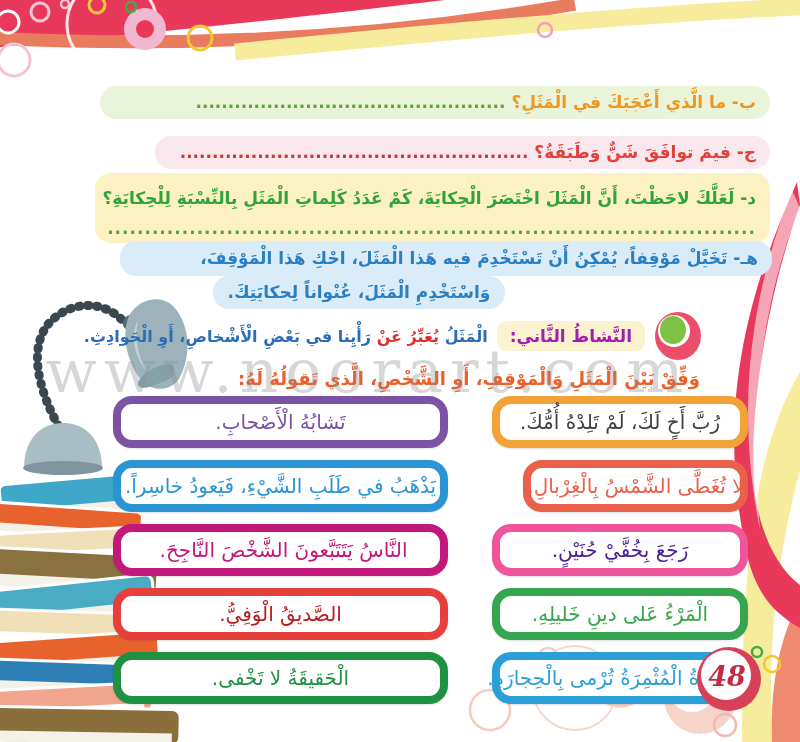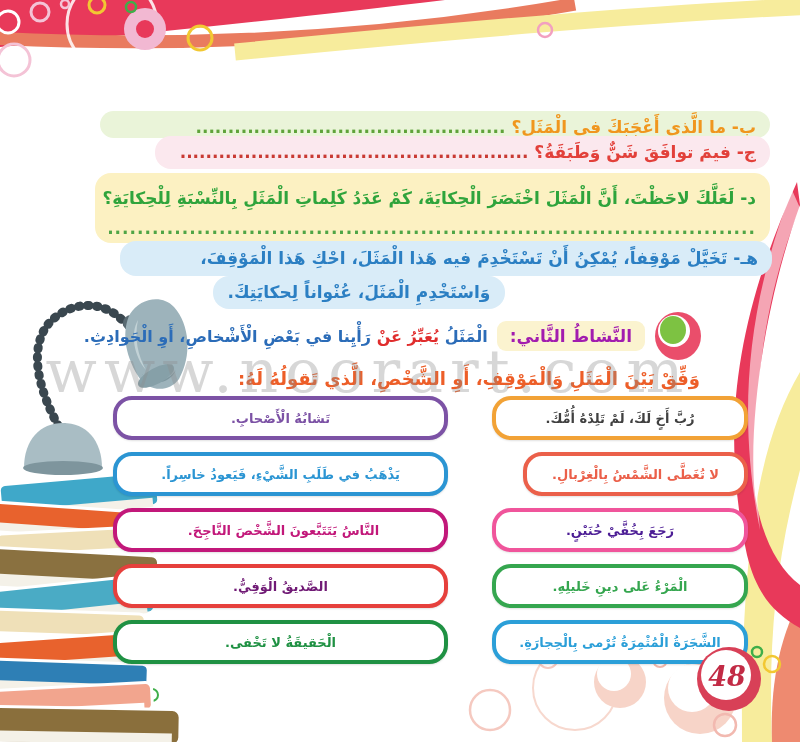--- a/index.html
+++ b/index.html
@@ -7,21 +7,21 @@
   #page{position:relative;width:800px;height:742px;background:#ffffff;overflow:hidden;}
 
   .abs{position:absolute;}
   svg{display:block;}
 
   
   .qrow{position:absolute;border-radius:16px;direction:rtl;font-weight:bold;
         font-size:17px;line-height:33px;padding:0 14px;white-space:nowrap;
         overflow:hidden;z-index:3;}
   .dots{font-weight:bold;letter-spacing:1px;}
-  #q-b{top:111px;left:100px;right:30px;height:27px;}
+  #q-b{top:86px;left:100px;right:30px;height:33px;}
   #q-j{top:136px;left:155px;right:30px;height:33px;}
   #q-d{top:173px;left:95px;right:30px;height:60px;line-height:30px;padding-top:10px;}
   #q-d .dline{display:block;overflow:hidden;height:27px;}
   #q-h1{top:241px;left:120px;right:28px;height:35px;line-height:35px;}
   #q-h2{top:276px;left:213px;width:264px;height:33px;text-align:center;}
 
   
   #activity{position:absolute;top:311px;right:98px;display:flex;direction:rtl;
             align-items:center;gap:9px;z-index:3;}
   #activity-label{background:#FBF3CF;border-radius:9px;padding:5px 13px;
@@ -29,23 +29,23 @@
   #activity-sentence{font-weight:bold;font-size:16px;color:#2B6CB8;white-space:nowrap;}
   #activity-sentence .hl{color:#E02D2D;}
 
   #instruction{position:absolute;top:368px;right:100px;width:600px;direction:rtl;
                color:#ED5E28;font-weight:bold;font-size:18px;z-index:3;}
 
   
   .col{position:absolute;top:396px;z-index:4;}
   #proverbs-col{left:492px;width:256px;}
   #situations-col{left:113px;width:335px;}
-  .box{height:36px;border:4px solid #701a75;border-radius:19px;background:#fff;
+  .box{height:36px;border:8px solid #701a75;border-radius:19px;background:#fff;
        margin-bottom:12px;display:flex;align-items:center;justify-content:center;
-       direction:rtl;font-weight:bold;font-size:13px;white-space:nowrap;
+       direction:rtl;font-weight:normal;font-size:20px;white-space:nowrap;
        box-shadow:0 1px 2px rgba(0,0,0,0.12);}
 
   
   #watermark{position:absolute;top:336px;left:0;width:736px;text-align:center;
              font-family:"DejaVu Serif","Liberation Serif",serif;font-size:60px;
              color:#8e8e8e;opacity:.35;letter-spacing:7px;z-index:6;
              pointer-events:none;white-space:nowrap;}
 
   
   #page-badge{position:absolute;left:696px;top:646px;z-index:7;}
@@ -189,21 +189,21 @@
       <div class="box" style="border-color: rgb(242, 162, 54); color: #404040;">رُبَّ أَخٍ لَكَ، لَمْ تَلِدْهُ أُمُّكَ.</div>
       <div class="box" style="border-color: rgb(235, 96, 74); color: rgb(235, 96, 74); margin-left: 31px;">لا تُغَطَّى الشَّمْسُ بِالْغِرْبالِ.</div>
       <div class="box" style="border-color: rgb(240, 85, 155); color: #4c1d95;">رَجَعَ بِخُفَّيْ حُنَيْنٍ.</div>
       <div class="box" style="border-color: rgb(53, 166, 79); color: rgb(53, 166, 79);">الْمَرْءُ عَلى دينِ خَليلِهِ.</div>
       <div class="box" style="border-color: rgb(43, 159, 216); color: rgb(43, 159, 216);">الشَّجَرَةُ الْمُثْمِرَةُ تُرْمى بِالْحِجارَةِ.</div>
     </div>
   <div id="situations-col" class="col">
       <div class="box" style="border-color: rgb(124, 82, 165); color: rgb(124, 82, 165);">تَشابُهُ الْأَصْحابِ.</div>
       <div class="box" style="border-color: rgb(43, 149, 211); color: rgb(43, 149, 211);">يَذْهَبُ في طَلَبِ الشَّيْءِ، فَيَعودُ خاسِراً.</div>
       <div class="box" style="border-color: rgb(194, 24, 122); color: rgb(194, 24, 122); padding-left: 6px;">النَّاسُ يَتَتَبَّعونَ الشَّخْصَ النَّاجِحَ.</div>
-      <div class="box" style="border-color: rgb(230, 64, 60); color: #701a75;">الصَّديقُ الْوَفِيُّ.</div>
+      <div class="box" style="border-color: rgb(230, 64, 60); color: #b91c1c;">الصَّديقُ الْوَفِيُّ.</div>
       <div class="box" style="border-color: rgb(31, 145, 67); color: rgb(31, 145, 67);">الْحَقيقَةُ لا تَخْفى.</div>
     </div>
 
   <svg id="page-badge" width="66" height="66" viewBox="0 0 66 66">
     <circle cx="33" cy="33" r="32" fill="#D84057"></circle>
     <circle cx="30" cy="29" r="25" fill="#FFFFFF"></circle>
     <text x="31" y="40" text-anchor="middle" fill="#C22B45">48</text>
   </svg>
 
 </div>

